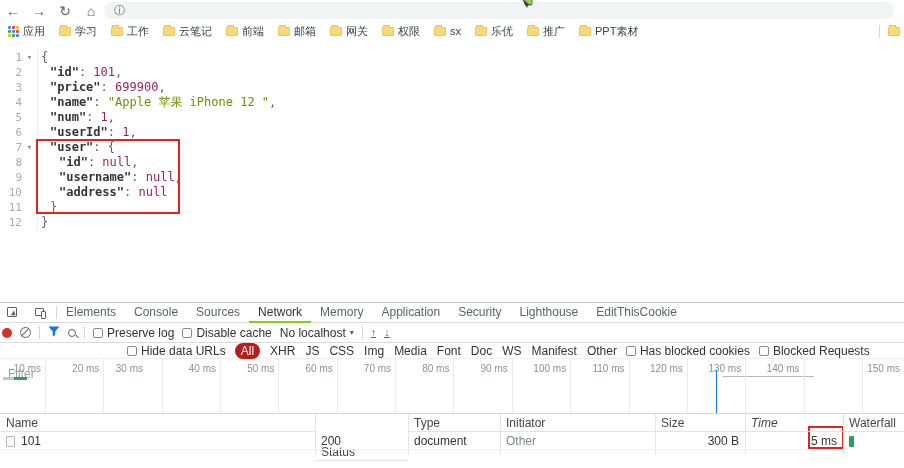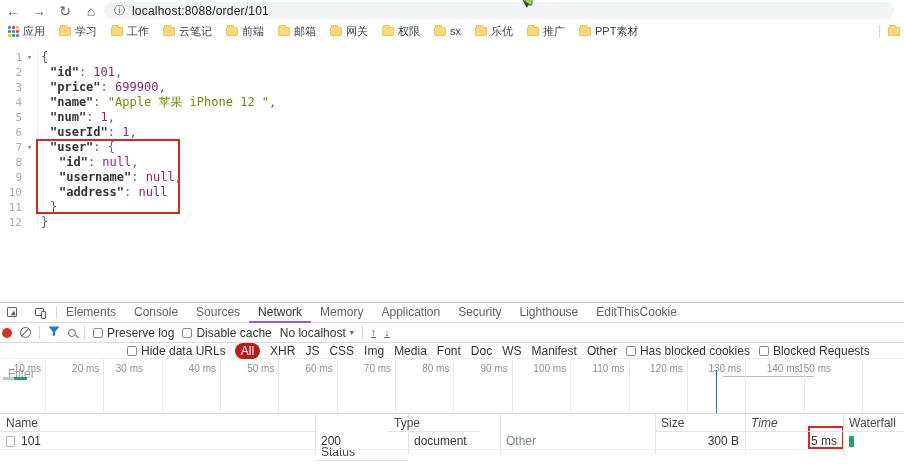--- a/index.html
+++ b/index.html
@@ -39,21 +39,21 @@
 
   
   .devtools { position:absolute; left:0; top:302px; width:904px; height:166px; background:#fff; border-top:1px solid #c9c9c9; font-size:12px; color:#333; }
   .dt-tabbar { position:absolute; top:0; left:0; width:904px; height:20px; display:flex; align-items:center; border-bottom:1px solid #dadada; gap:0; }
   .ticon { width:14px; height:12px; margin:0 7px; position:relative; cursor:pointer; }
   .insp-box { position:absolute; left:0; top:0; width:10px; height:10px; border:1px solid #5f6368; border-radius:1px; }
   .insp-cur { position:absolute; left:5px; top:4px; width:0; height:0; border-left:4px solid #5f6368; border-top:3px solid transparent; border-bottom:3px solid transparent; transform:rotate(35deg); }
   .dev-a { position:absolute; left:0; top:1px; width:9px; height:8px; border:1px solid #5f6368; border-radius:1px; }
   .dev-b { position:absolute; left:6px; top:4px; width:5px; height:8px; border:1px solid #5f6368; background:#fff; border-radius:1px; }
   .dt-tab { padding:0 9px; height:20px; line-height:19px; color:#5f6368; cursor:pointer; white-space:nowrap; }
-  .dt-tab.active { color:#333; border-bottom:2px solid #8b5cf6; }
+  .dt-tab.active { color:#333; border-bottom:2px solid #84cc16; }
 
   .dt-toolbar { position:absolute; top:20px; left:0; width:904px; height:20px; display:flex; align-items:center; border-bottom:1px solid #dadada; gap:8px; padding-left:2px;text-align:right; }
   .rec-dot { width:10px; height:10px; border-radius:50%; }
   .clear-ic { position:relative; width:11px; height:11px; border:1.4px solid #5f6368; border-radius:50%; cursor:pointer; }
   .clear-ic::after { content:""; position:absolute; left:-1px; top:4px; width:10px; height:1.4px; background:#5f6368; transform:rotate(-45deg); }
   .search-ic { position:relative; width:8px; height:8px; border:1.4px solid #5f6368; border-radius:50%; cursor:pointer; }
   .search-ic::after { content:""; position:absolute; left:6px; top:6px; width:4px; height:1.4px; background:#5f6368; transform:rotate(45deg); }
   .cbx { width:10px; height:10px; border:1px solid #8a8a8a; border-radius:2px; background:#fff; display:inline-block; flex:none; }
   .chk-item { display:flex; align-items:center; gap:4px; cursor:pointer; white-space:nowrap; }
   .drop { display:flex; align-items:center; gap:4px; cursor:pointer; }
@@ -87,21 +87,20 @@
 
 <div class="screen">
 
   <div class="nav-row">
     <span class="navbtn">←</span>
     <span class="navbtn">→</span>
     <span class="navbtn">↻</span>
     <span class="navbtn">⌂</span>
     <div class="omnibox">
       <span class="info-ic">ⓘ</span>
-      <span class="url-text">localhost:8088/order/101</span>
     </div>
   </div>
 
   <div class="bm-row">
     <div class="bm-item">
       <span class="apps-grid" id="apps-grid">
           <i style="background: rgb(66, 133, 244);"></i>
           <i style="background: rgb(234, 67, 53);"></i>
           <i style="background: rgb(251, 188, 5);"></i>
           <i style="background: rgb(52, 168, 83);"></i>
@@ -299,34 +298,35 @@
         <div class="tick-lbl" style="left: 516.15px;">100 ms</div>
         <div class="grid-v" style="left: 628.5px;"></div>
         <div class="tick-lbl" style="left: 574.5px;">110 ms</div>
         <div class="grid-v" style="left: 686.85px;"></div>
         <div class="tick-lbl" style="left: 632.85px;">120 ms</div>
         <div class="grid-v" style="left: 745.2px;"></div>
         <div class="tick-lbl" style="left: 691.2px;">130 ms</div>
         <div class="grid-v" style="left: 803.55px;"></div>
         <div class="tick-lbl" style="left: 749.55px;">140 ms</div>
         <div class="grid-v" style="left: 861.9px;"></div>
-        <div class="tick-lbl" style="left: 781px;">150 ms</div>
+        <div class="tick-lbl" style="left: 850px;">150 ms</div>
       </div>
 
     <div class="dt-table" id="nettable">
       <div class="ann-box" id="ann-time" style="left: 808px; top: 12px; width: 36px; height: 23px; border-color: rgb(224, 36, 32);"></div>
     <div class="col-sep" style="left: 315px;"></div>
         <div class="col-sep" style="left: 408px;"></div>
         <div class="col-sep" style="left: 500px;"></div>
         <div class="col-sep" style="left: 655px;"></div>
         <div class="col-sep" style="left: 745px;"></div>
         <div class="col-sep" style="left: 843px;"></div>
         <div class="hdr-cell" style="left: 0px; width: 315px;">Name</div>
         <div class="hdr-cell" style="left: 315px; width: 93px; margin-top: 29px;">Status</div>
-        <div class="hdr-cell" style="left: 388px; width: 92px;">Type</div>
+        <div class="hdr-cell" style="left: 408px; width: 92px;">Type</div>
+        <div class="hdr-cell" style="left: 500px; width: 155px;">Initiator</div>
         <div class="hdr-cell" style="left: 655px; width: 90px;">Size</div>
         <div class="hdr-cell" style="left: 745px; width: 98px; font-style: italic;">Time</div>
         <div class="hdr-cell" style="left: 843px; width: 61px;">Waterfall</div>
         <div class="row-cell" style="left: 0px; width: 315px;"><span class="doc-ic"></span>101</div>
         <div class="row-cell" style="left: 315px; width: 93px;">200</div>
         <div class="row-cell" style="left: 408px; width: 92px;">document</div>
         <div class="row-cell c-gray" style="left: 500px; width: 155px;">Other</div>
         <div class="row-cell r-right" style="left: 655px; width: 90px;">300 B</div>
         <div class="row-cell r-right" style="left: 745px; width: 98px;">5 ms</div>
         <div class="wf-bar" style="left: 849px; background: rgb(38, 160, 105);"></div>

